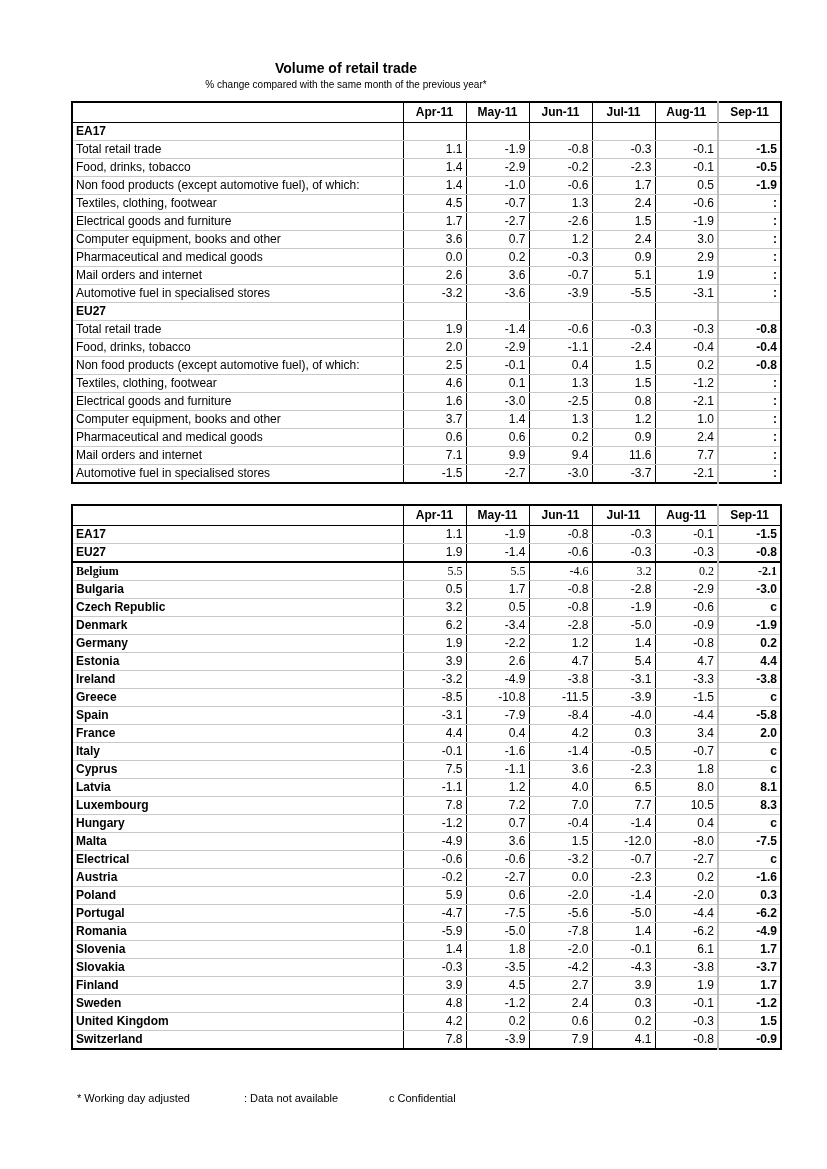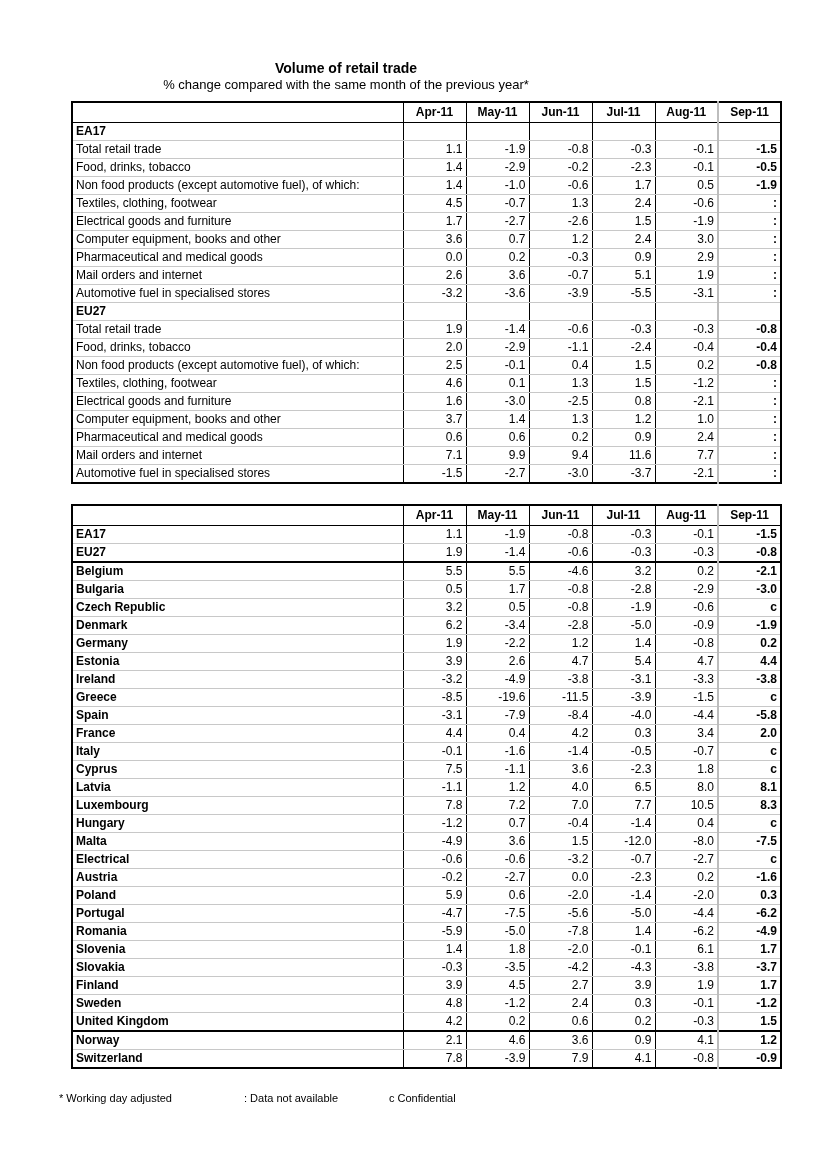--- a/index.html
+++ b/index.html
@@ -2,21 +2,21 @@
 <html><head>
 <meta charset="utf-8">
 <style>
   html, body { margin: 0; padding: 0; background: #ffffff; }
   body {
     width: 827px; height: 1169px; position: relative; overflow: hidden;
     font-family: "Liberation Sans", sans-serif; color: #000;
   }
   .title-block { position: absolute; top: 60px; left: 0; width: 692px; text-align: center; }
   .title { font-size: 14px; font-weight: bold; line-height: 16px; }
-  .subtitle { font-size: 13px; line-height: 16px; margin-top: 1px; }
+  .subtitle { font-size: 10px; line-height: 16px; margin-top: 1px; }
 
   table.grid {
     position: absolute; left: 71px; width: 710px;
     border-collapse: collapse; table-layout: fixed;
     font-size: 12px; border: 2px solid #000;
   }
   table.grid td, table.grid th {
     height: 17px; padding: 0 3px; line-height: 17px;
     border-left: 1px solid #000; border-right: 1px solid #000;
     border-top: 1px solid #c8c8c8; border-bottom: 1px solid #c8c8c8;
@@ -31,21 +31,21 @@
   col.c-val2 { width: 63px; }
 
   #t1 { top: 101px; }
   #t2 { top: 504px; }
 
   td.lvl0 { padding-left: 3px; font-weight: bold; }
   td.lvl1 { padding-left: 10px; margin-top: 10px; }
   td.lvl2 { padding-left: 17px; }
   td.lvl3 { padding-left: 27px; }
   tr.group-head td { border-top: 1px solid #000; }
-  tr.sep-top td { border-top: 2px solid #000; }
+  tr.sep-top td { border-top: 2px solid #000; font-family: Liberation Serif, serif; }
   td.country { font-weight: bold; padding-left: 3px; }
 
   .footer { position: absolute; top: 1092px; left: 59px; font-size: 11px; width: 710px; }
   .footer span { position: absolute; white-space: nowrap; }
 </style>
 </head>
 <body>
 
 <div class="title-block">
   <div class="title">Volume of retail trade</div>
@@ -356,21 +356,21 @@
         <td class="num">-3.2</td>
         <td class="num">-4.9</td>
         <td class="num">-3.8</td>
         <td class="num">-3.1</td>
         <td class="num">-3.3</td>
         <td class="num last bold">-3.8</td>
       </tr>
       <tr>
         <td class="country">Greece</td>
         <td class="num">-8.5</td>
-        <td class="num">-19.6</td>
+        <td class="num">-10.8</td>
         <td class="num">-11.5</td>
         <td class="num">-3.9</td>
         <td class="num">-1.5</td>
         <td class="num last bold">c</td>
       </tr>
       <tr>
         <td class="country">Spain</td>
         <td class="num">-3.1</td>
         <td class="num">-7.9</td>
         <td class="num">-8.4</td>
@@ -524,38 +524,29 @@
       </tr>
       <tr>
         <td class="country">United Kingdom</td>
         <td class="num">4.2</td>
         <td class="num">0.2</td>
         <td class="num">0.6</td>
         <td class="num">0.2</td>
         <td class="num">-0.3</td>
         <td class="num last bold">1.5</td>
       </tr>
-      <tr class="sep-top">
-        <td class="country">Norway</td>
-        <td class="num">2.1</td>
-        <td class="num">4.6</td>
-        <td class="num">3.6</td>
-        <td class="num">0.9</td>
-        <td class="num">4.1</td>
-        <td class="num last bold">1.2</td>
-      </tr>
       <tr>
         <td class="country">Switzerland</td>
         <td class="num">7.8</td>
         <td class="num">-3.9</td>
         <td class="num">7.9</td>
         <td class="num">4.1</td>
         <td class="num">-0.8</td>
         <td class="num last bold">-0.9</td>
       </tr>
     </tbody>
 </table>
 
 <div class="footer">
-  <span style="left:0;">* Working day adjusted</span>
+  <span style="left:18px;">* Working day adjusted</span>
   <span style="left:157px;margin-left:28px;">: Data not available</span>
   <span style="left:330px;">c Confidential</span>
 </div>
 
 </body></html>

